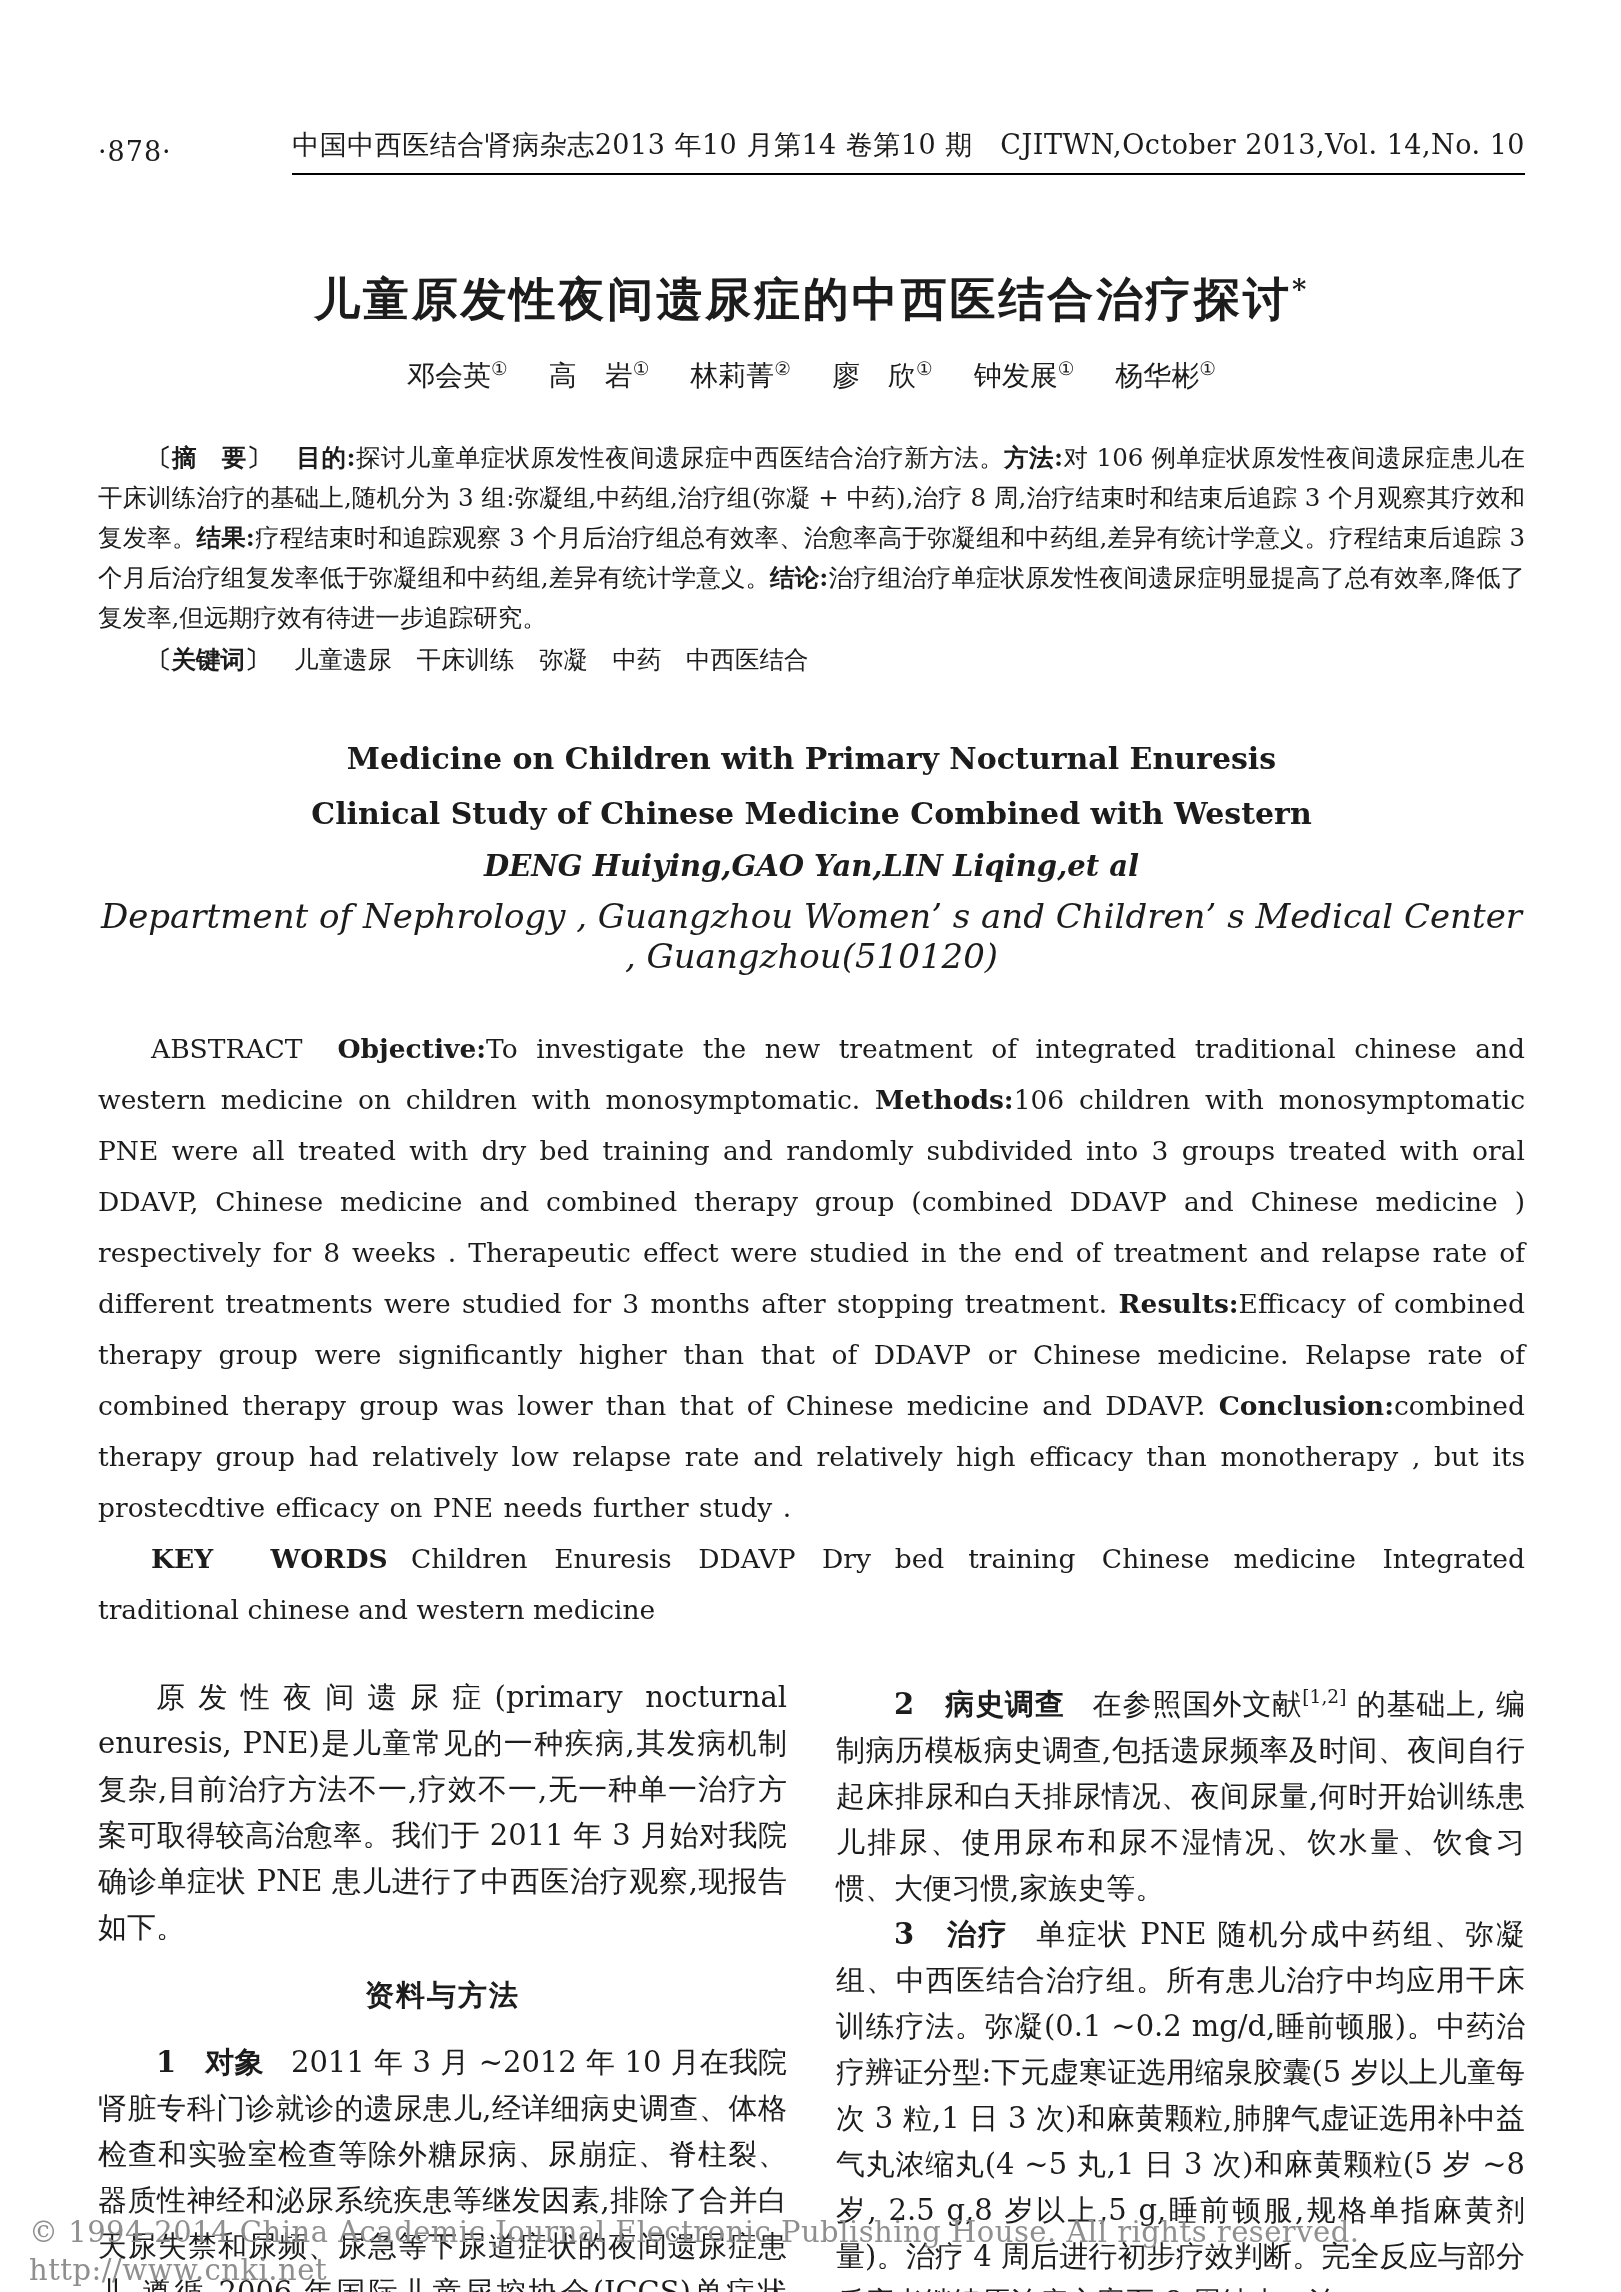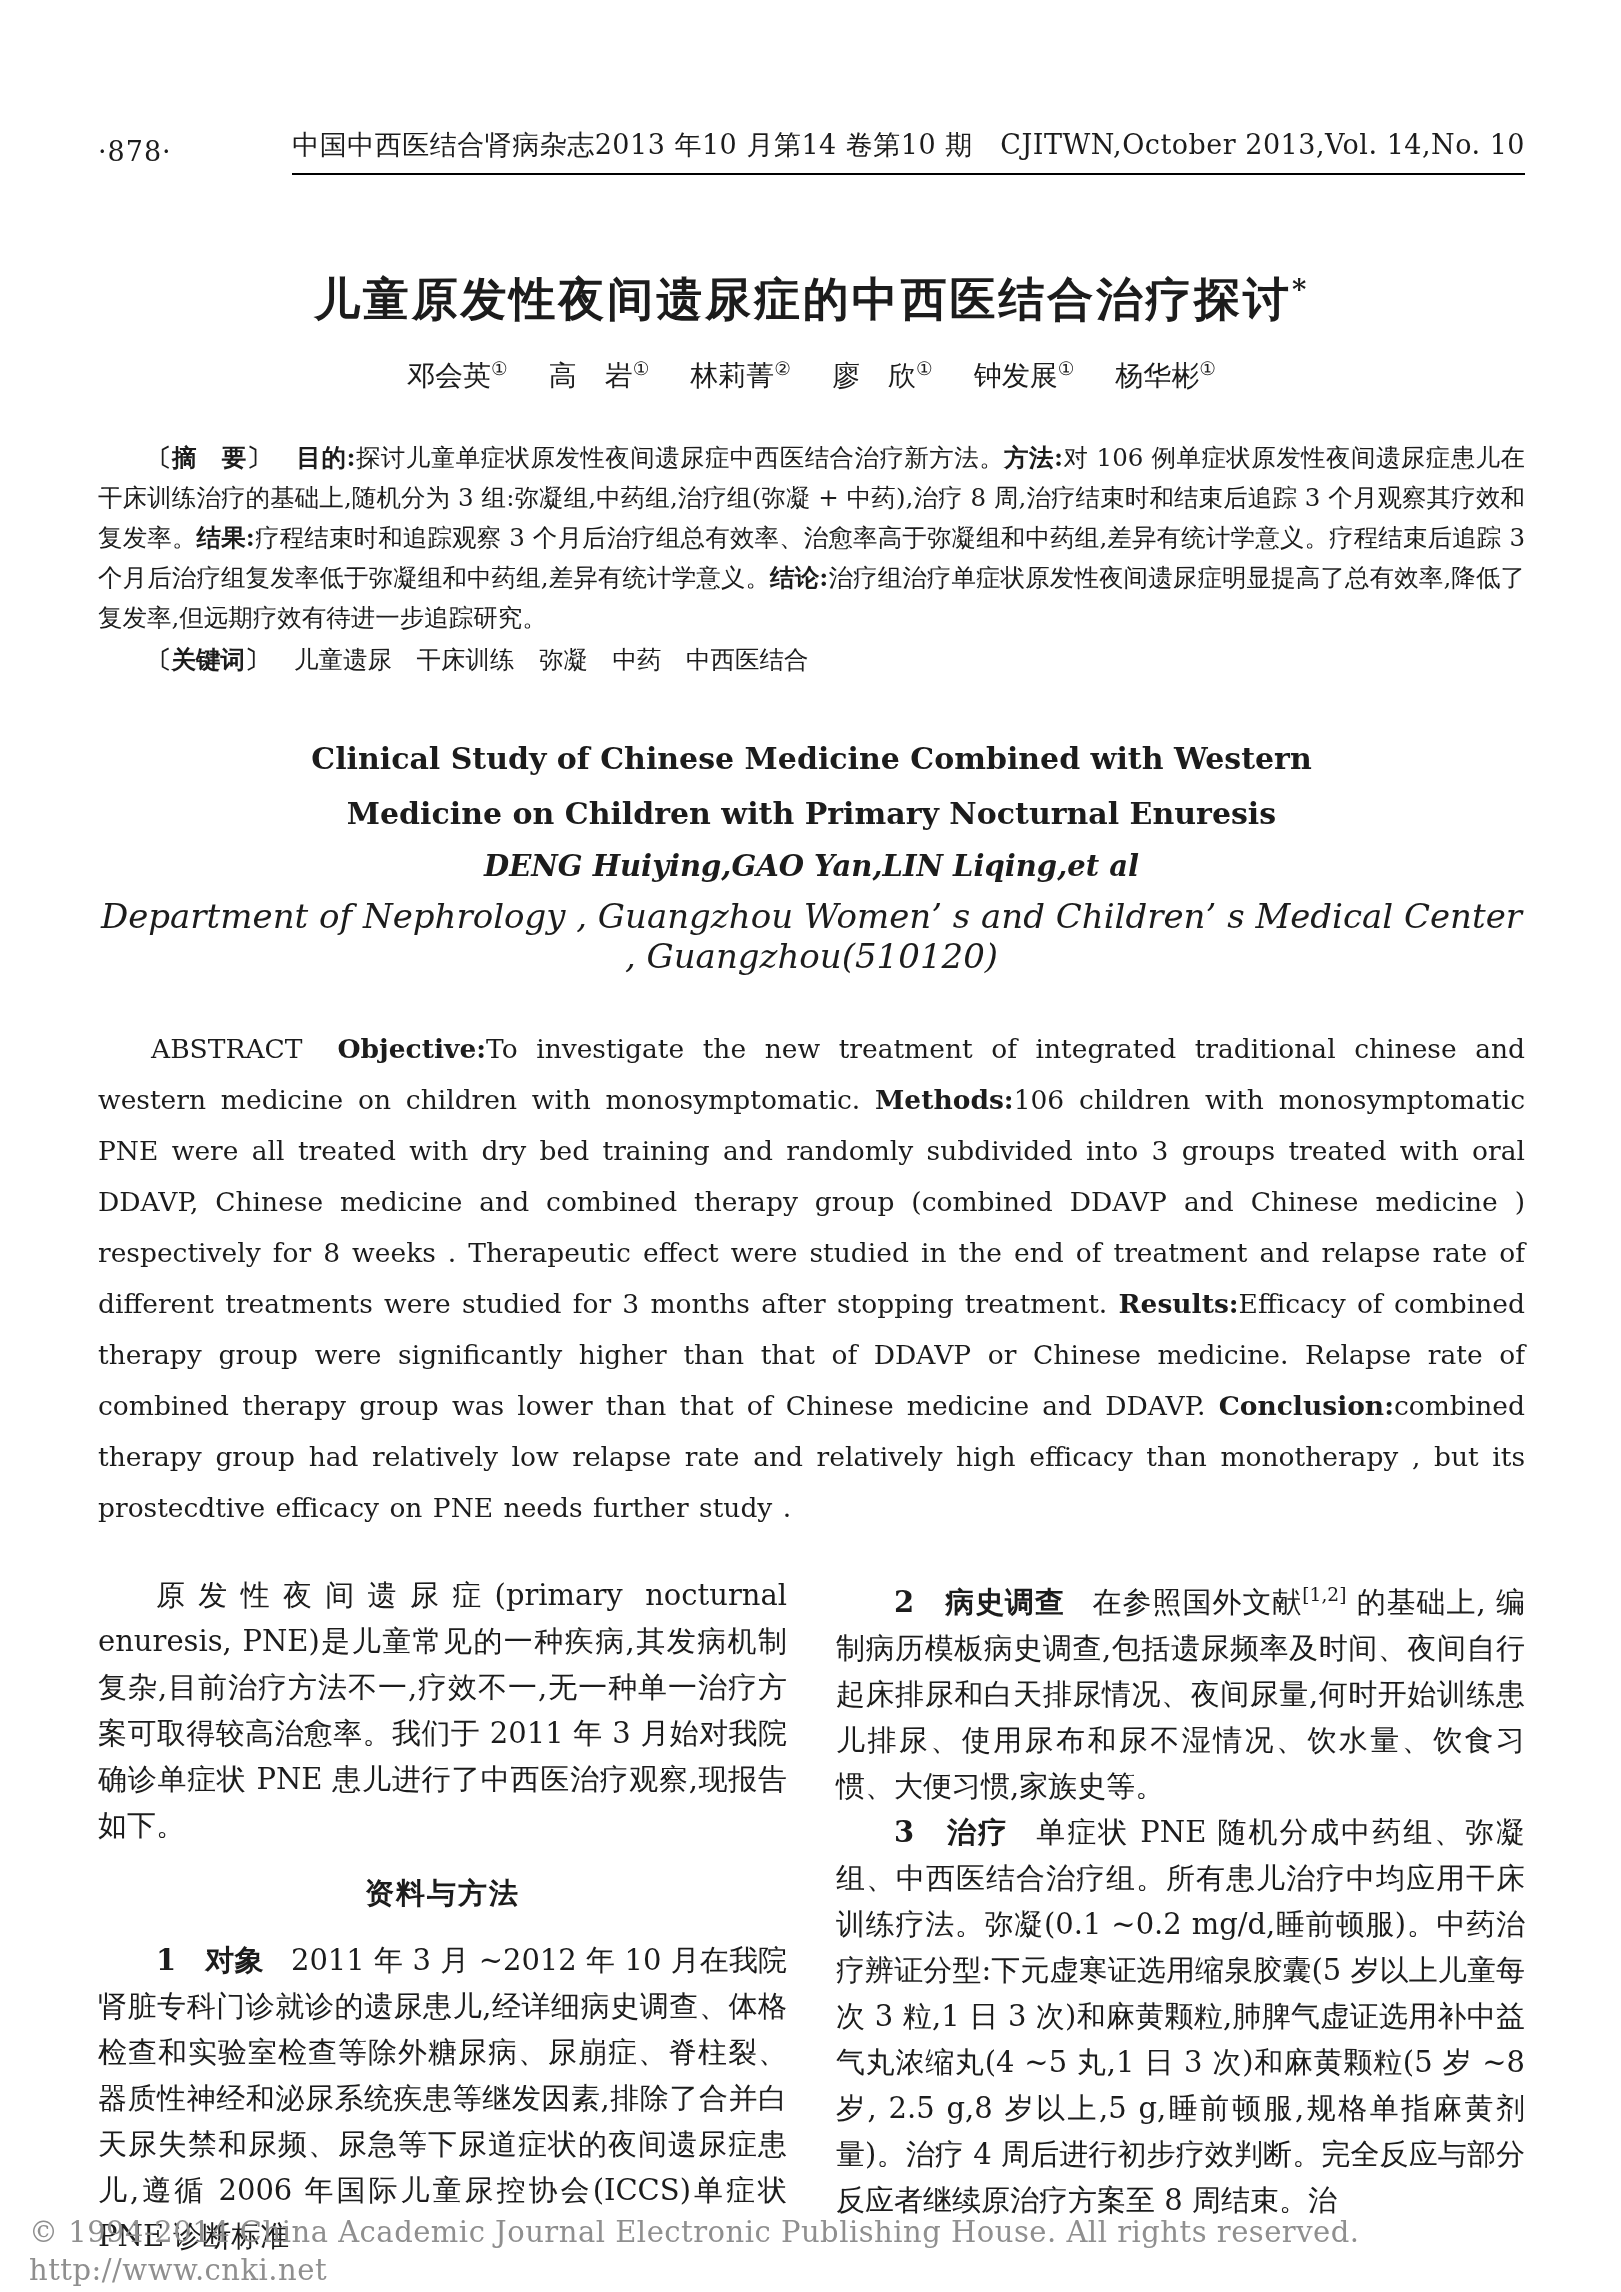--- a/index.html
+++ b/index.html
@@ -155,28 +155,31 @@
   </div>
 
   <div class="abstract-zh">
     <span class="blabel">〔摘　要〕</span>　<span class="blabel">目的:</span><span>探讨儿童单症状原发性夜间遗尿症中西医结合治疗新方法。</span><span class="blabel">方法:</span><span>对 106 例单症状原发性夜间遗尿症患儿在干床训练治疗的基础上,随机分为 3 组:弥凝组,中药组,治疗组(弥凝 + 中药),治疗 8 周,治疗结束时和结束后追踪 3 个月观察其疗效和复发率。</span><span class="blabel">结果:</span><span>疗程结束时和追踪观察 3 个月后治疗组总有效率、治愈率高于弥凝组和中药组,差异有统计学意义。疗程结束后追踪 3 个月后治疗组复发率低于弥凝组和中药组,差异有统计学意义。</span><span class="blabel">结论:</span><span>治疗组治疗单症状原发性夜间遗尿症明显提高了总有效率,降低了复发率,但远期疗效有待进一步追踪研究。</span>
   </div>
   <div class="kw-zh">
     <span class="blabel">〔关键词〕</span>　<span>儿童遗尿　干床训练　弥凝　中药　中西医结合</span>
   </div>
 
   <div class="en-title">
+    <div>Medicine on Children with Primary Nocturnal Enuresis</div>
     <div>Clinical Study of Chinese Medicine Combined with Western</div>
-    <div>Medicine on Children with Primary Nocturnal Enuresis</div>
   </div>
   <div class="en-authors">DENG Huiying,GAO Yan,LIN Liqing,et al</div>
   <div class="en-affil">Department of Nephrology , Guangzhou Women’ s and Children’ s Medical Center , Guangzhou(510120)</div>
 
   <div class="abstract-en">
     <span class="ablabel">ABSTRACT</span><span class="blabel">Objective:</span><span>To investigate the new treatment of integrated traditional chinese and western medicine on children with monosymptomatic. </span><span class="blabel">Methods:</span><span>106 children with monosymptomatic PNE were all treated with dry bed training and randomly subdivided into 3 groups treated with oral DDAVP, Chinese medicine and combined therapy group (combined DDAVP and Chinese medicine ) respectively for 8 weeks . Therapeutic effect were studied in the end of treatment and relapse rate of different treatments were studied for 3 months after stopping treatment. </span><span class="blabel">Results:</span><span>Efficacy of combined therapy group were significantly higher than that of DDAVP or Chinese medicine. Relapse rate of combined therapy group was lower than that of Chinese medicine and DDAVP. </span><span class="blabel">Conclusion:</span><span>combined therapy group had relatively low relapse rate and relatively high efficacy than monotherapy , but its prostecdtive efficacy on PNE needs further study .</span>
+  </div>
+  <div class="kw-en">
+    <span class="blabel">KEY　WORDS</span><span>Children Enuresis DDAVP Dry bed training Chinese medicine Integrated traditional chinese and western medicine</span>
   </div>
 
   <div class="columns">
 
     <div class="col">
       <div class="body-par">原发性夜间遗尿症(primary nocturnal enuresis, PNE)是儿童常见的一种疾病,其发病机制复杂,目前治疗方法不一,疗效不一,无一种单一治疗方案可取得较高治愈率。我们于 2011 年 3 月始对我院确诊单症状 PNE 患儿进行了中西医治疗观察,现报告如下。</div>
       <div class="sec-heading">资料与方法</div>
       <div class="body-par">
         <span class="seclabel">1　对象</span><span>2011 年 3 月 ~2012 年 10 月在我院肾脏专科门诊就诊的遗尿患儿,经详细病史调查、体格检查和实验室检查等除外糖尿病、尿崩症、脊柱裂、器质性神经和泌尿系统疾患等继发因素,排除了合并白天尿失禁和尿频、尿急等下尿道症状的夜间遗尿症患儿,遵循 2006 年国际儿童尿控协会(ICCS)单症状 PNE 诊断标准</span>
       </div>

